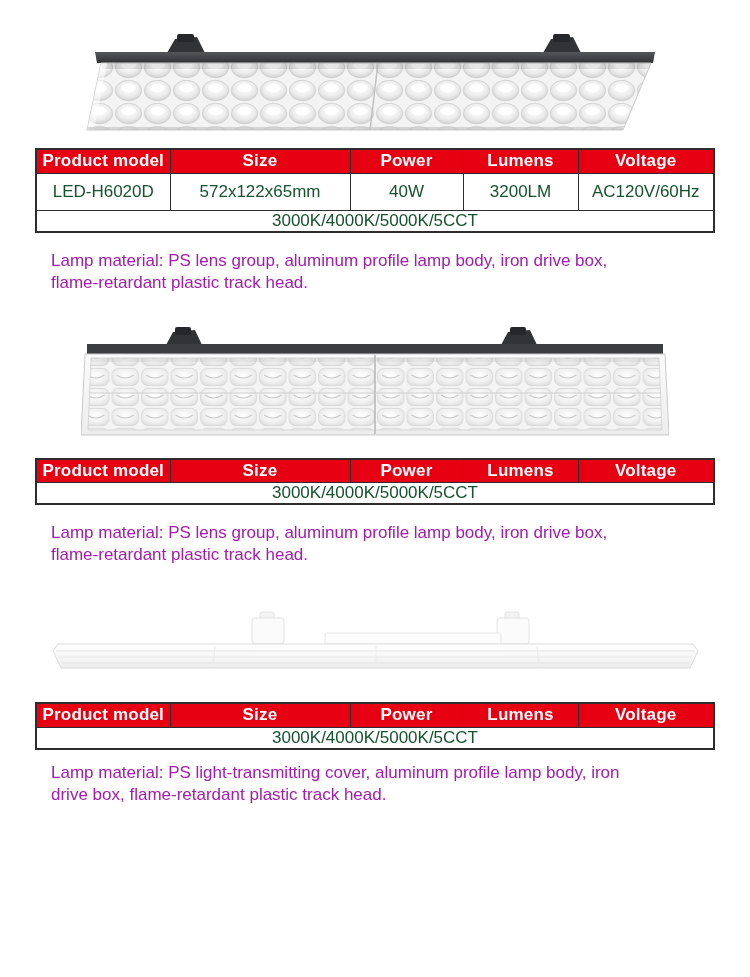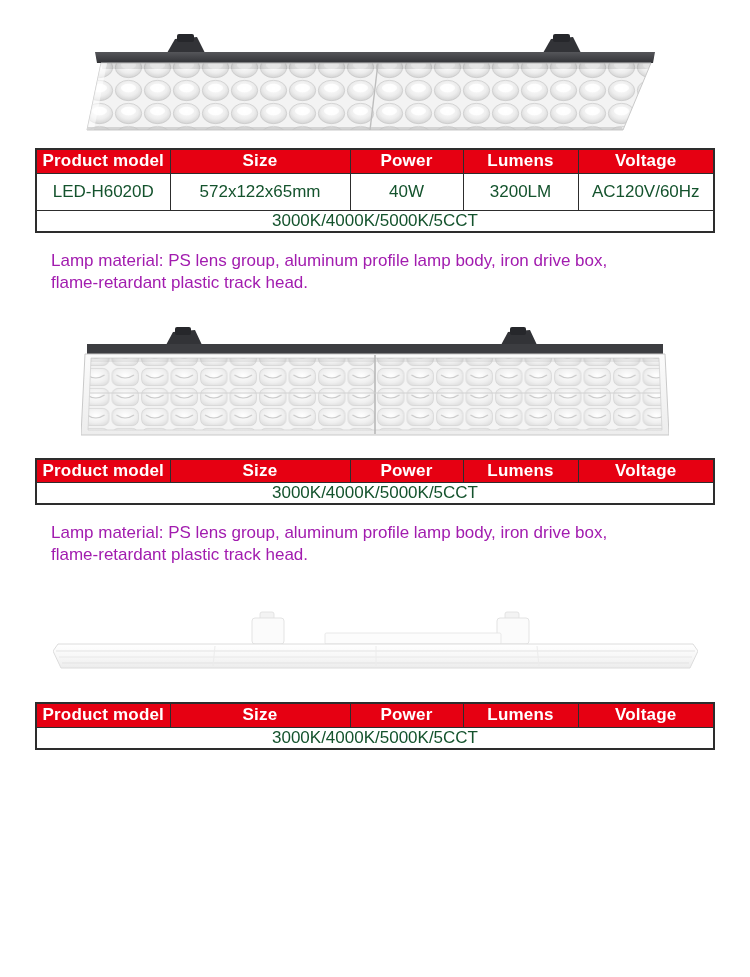--- a/index.html
+++ b/index.html
@@ -245,15 +245,18 @@
           <th style="background:#e60012">Voltage</th>
         </tr>
       </thead>
       <tbody>
         <tr>
           <td class="cct-cell" colspan="5">3000K/4000K/5000K/5CCT</td>
         </tr>
       </tbody>
     </table>
 
+    <div class="material m3">
+      <p>Lamp material: PS light-transmitting cover, aluminum profile lamp body, iron drive box, flame-retardant plastic track head.</p>
+    </div>
   </section>
 
 </div>
 
 </body></html>

